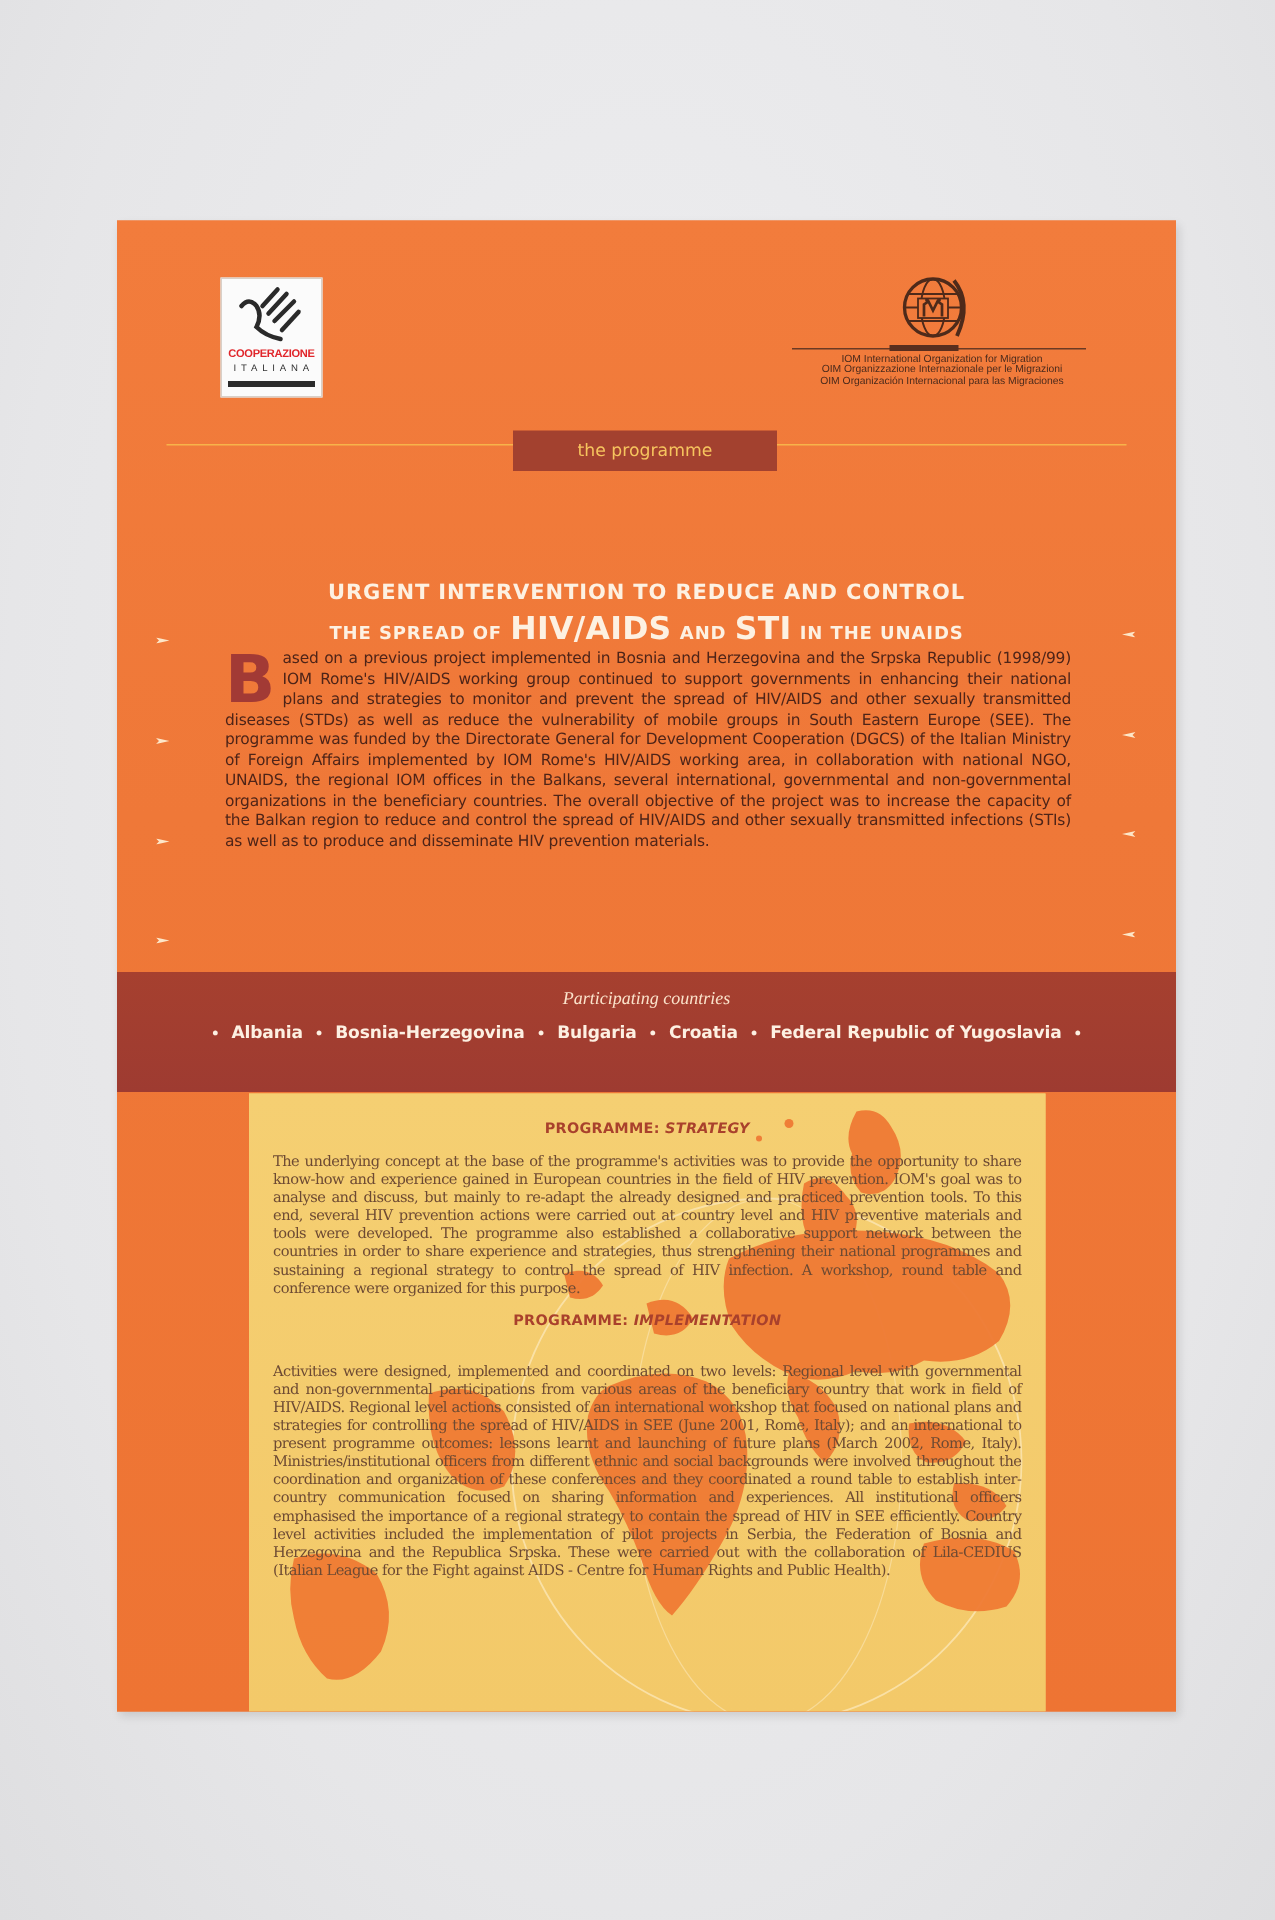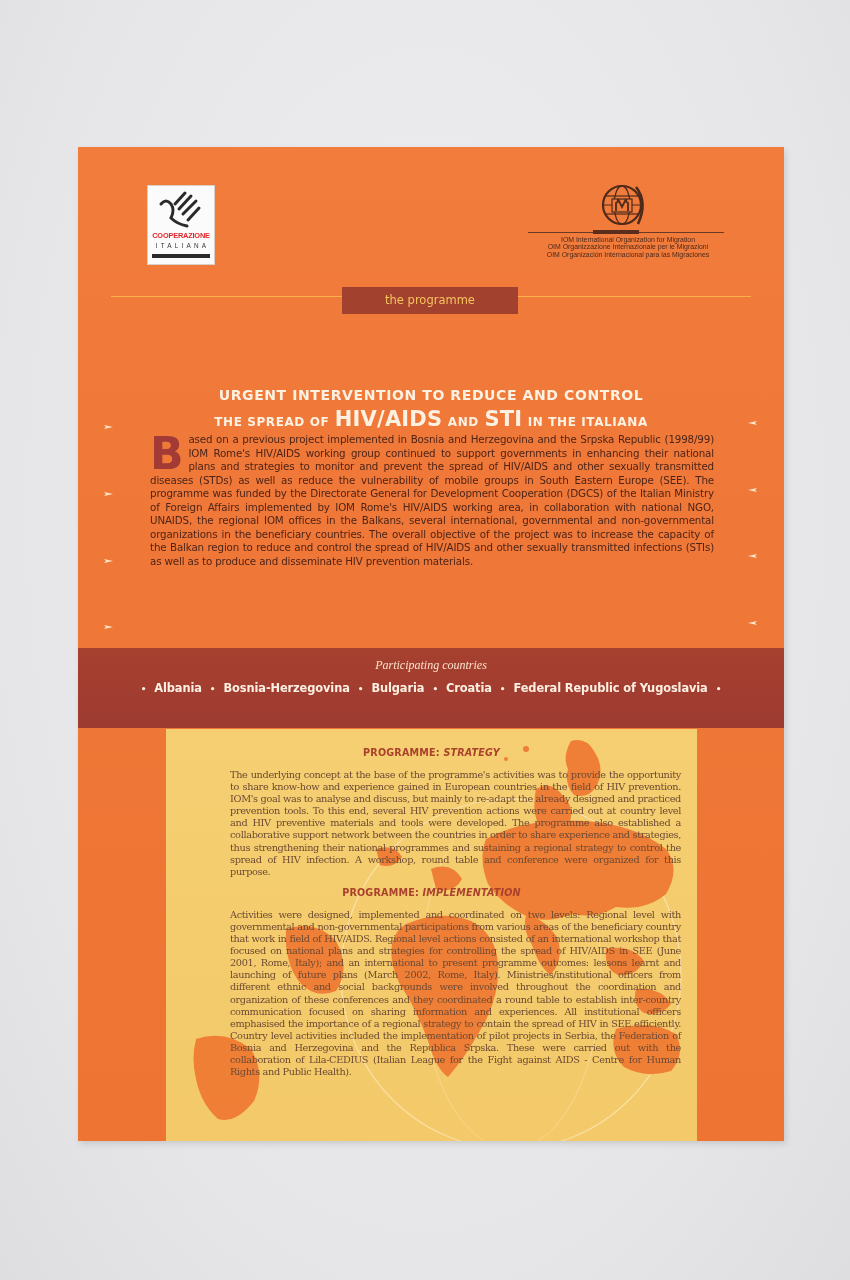--- a/index.html
+++ b/index.html
@@ -139,24 +139,23 @@
     font-size: 9.6px; letter-spacing: 0.2px;
     margin-bottom: 11px;
   }
   .panel-heading em { font-style: italic; }
   .panel-text {
     font-family: "DejaVu Serif", serif;
     font-size: 9.75px; line-height: 12.1px;
     color: #6d4a33;
     text-align: justify;
     letter-spacing: -0.35px;
-    margin-left: 48px;
   }
   .panel-text.p1 { margin-bottom: 9px; }
-  .panel-heading.h2 { margin-bottom: 11px; }
+  .panel-heading.h2 { margin-bottom: 23px; }
 </style>
 </head>
 <body>
 
 <div class="page">
 
   <div class="logo-coop">
     <svg width="50" height="40" viewBox="0 0 50 40">
       <path d="M4 14 Q9 8 14 14 Q18 20 14 28 Q20 34 30 36" stroke="#2a2a2a" stroke-width="3" fill="none" stroke-linecap="round"></path>
       <line x1="18" y1="14" x2="28" y2="3" stroke="#2a2a2a" stroke-width="3" stroke-linecap="round"></line>
@@ -194,21 +193,21 @@
   <div class="tag-rule"></div>
   <div class="section-tag">the programme</div>
 
   <div class="title">
     <div>URGENT INTERVENTION TO REDUCE AND CONTROL</div>
     <div>
       <span class="small">THE SPREAD OF</span>
       <span class="big">HIV/AIDS</span>
       <span class="small">AND</span>
       <span class="big">STI</span>
-      <span class="small">IN THE ITALIANA</span>
+      <span class="small">IN THE UNAIDS</span>
     </div>
   </div>
 
   <svg class="arrow l" style="top:278px" viewBox="0 0 9 4">
       <path d="M0 0 L9 2 L0 4 L2 2 Z" fill="#fde6c8"></path>
     </svg>
   <svg class="arrow l" style="top:345px" viewBox="0 0 9 4">
       <path d="M0 0 L9 2 L0 4 L2 2 Z" fill="#fde6c8"></path>
     </svg>
   <svg class="arrow l" style="top:412px" viewBox="0 0 9 4">

